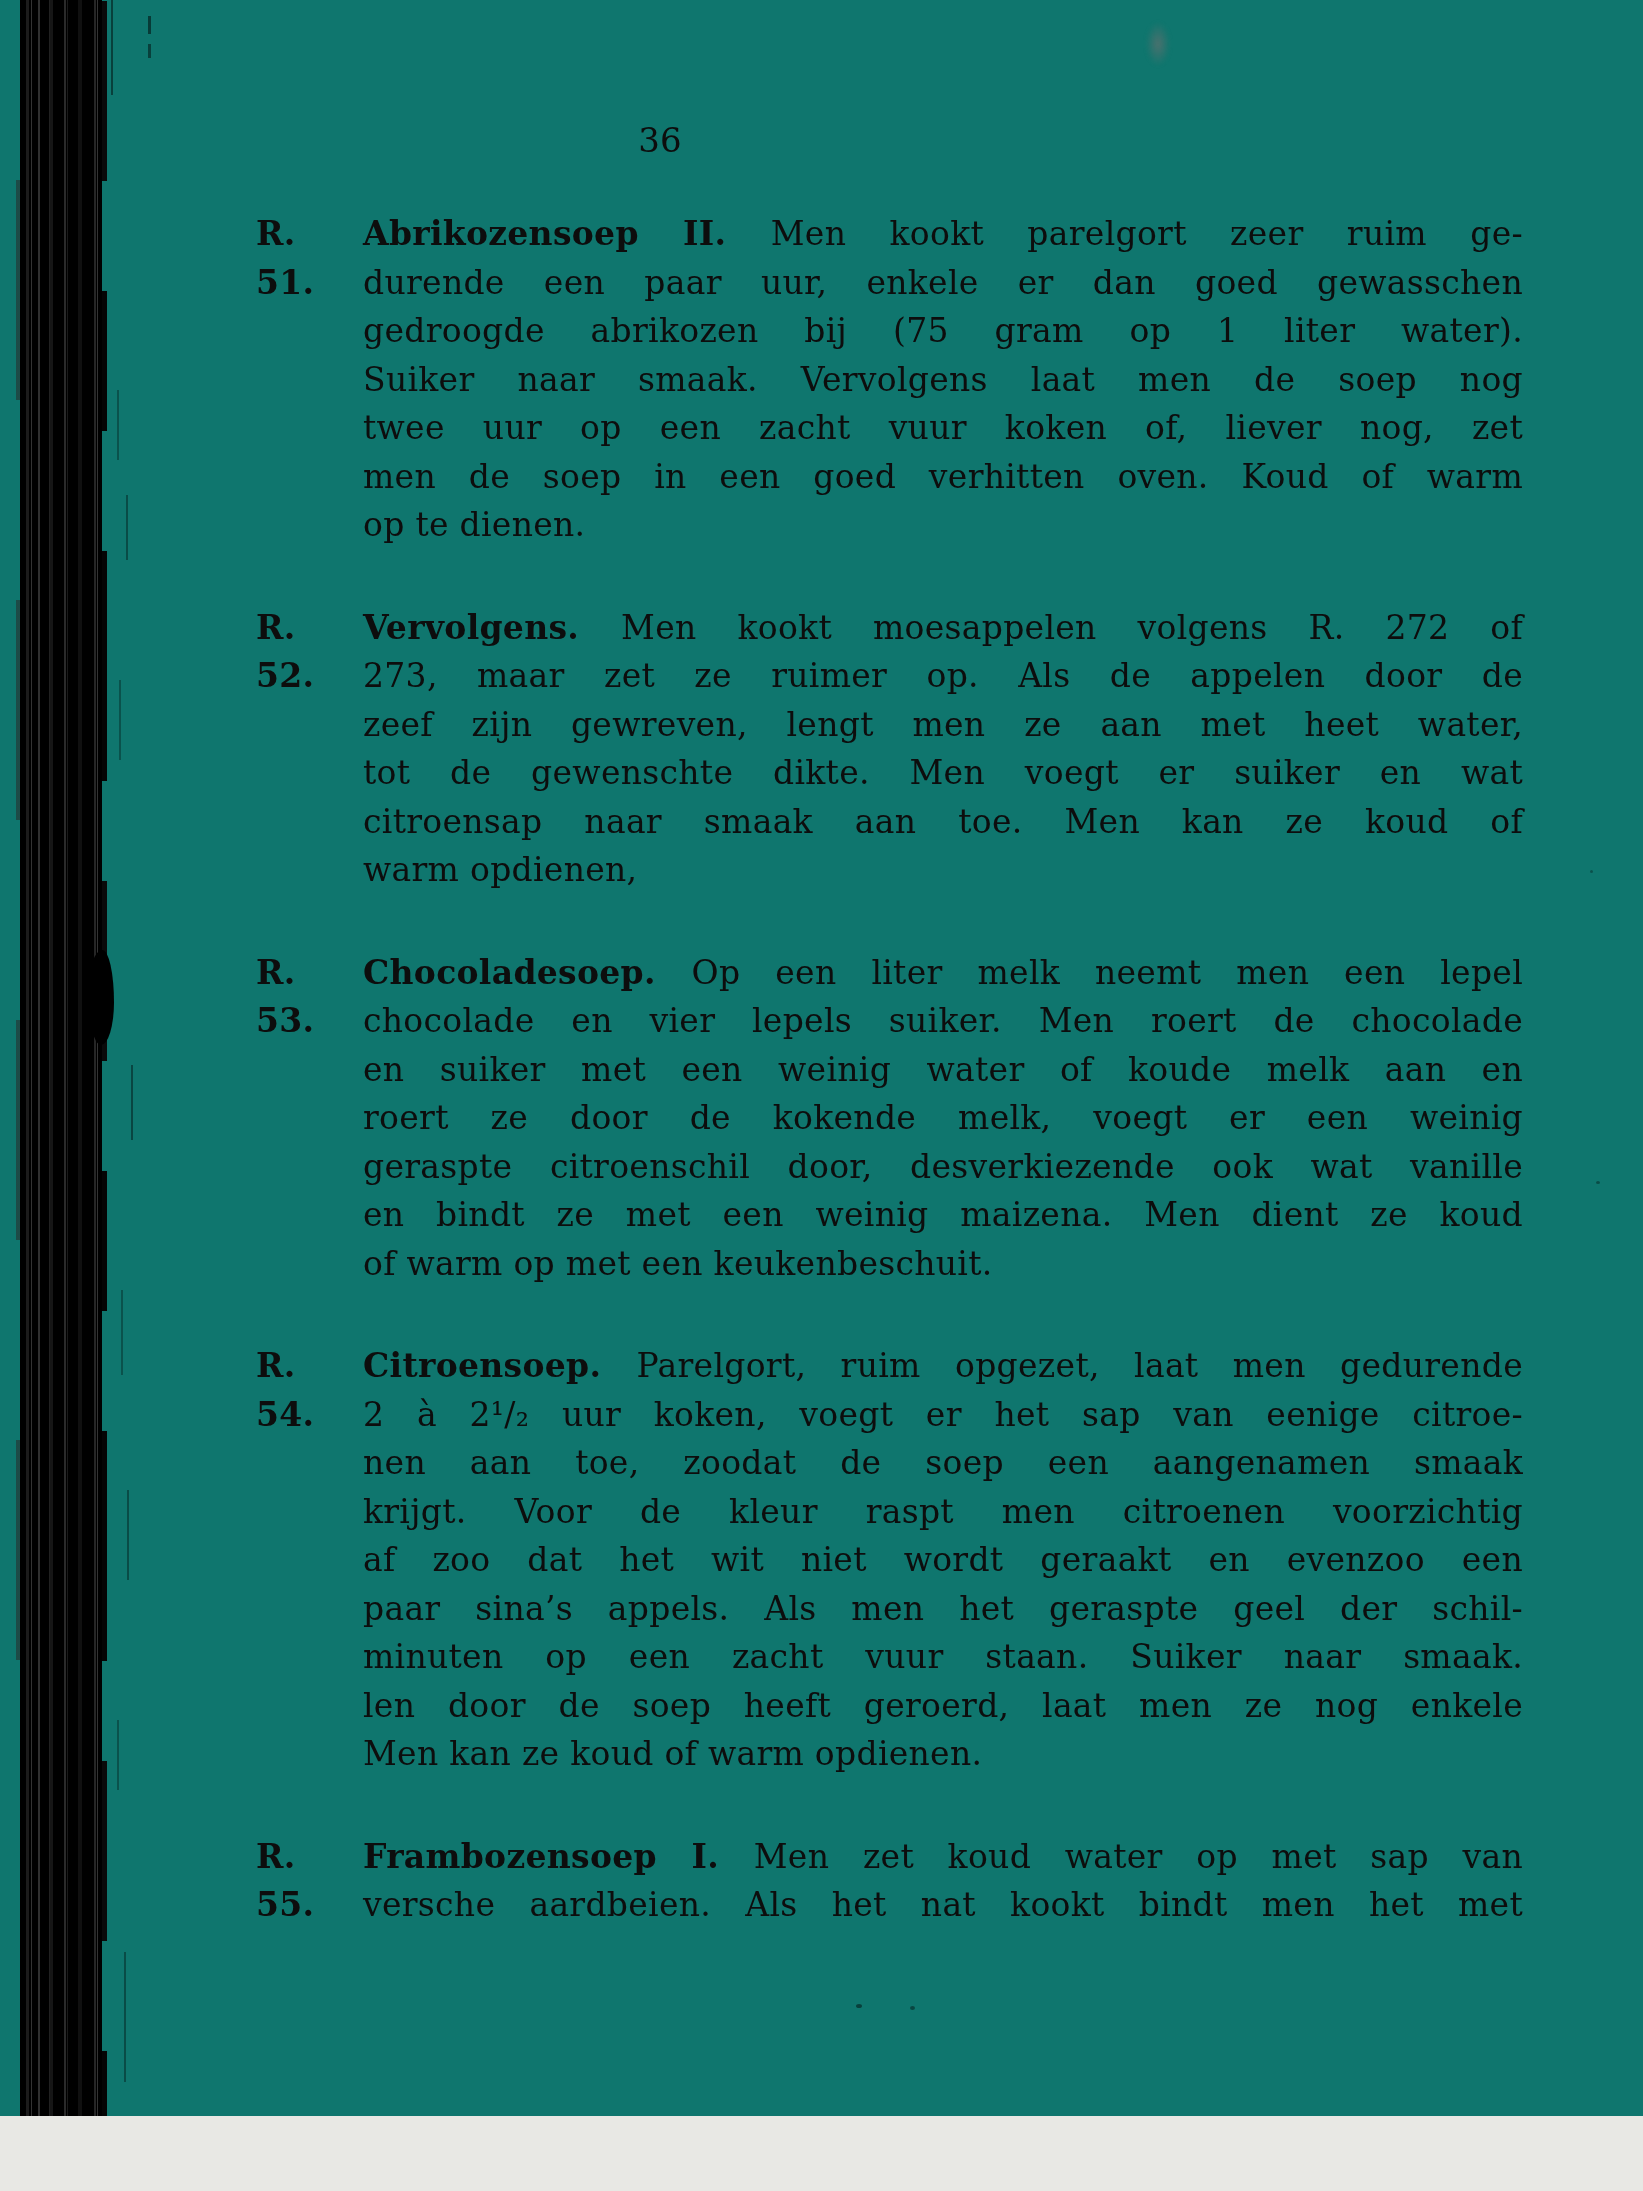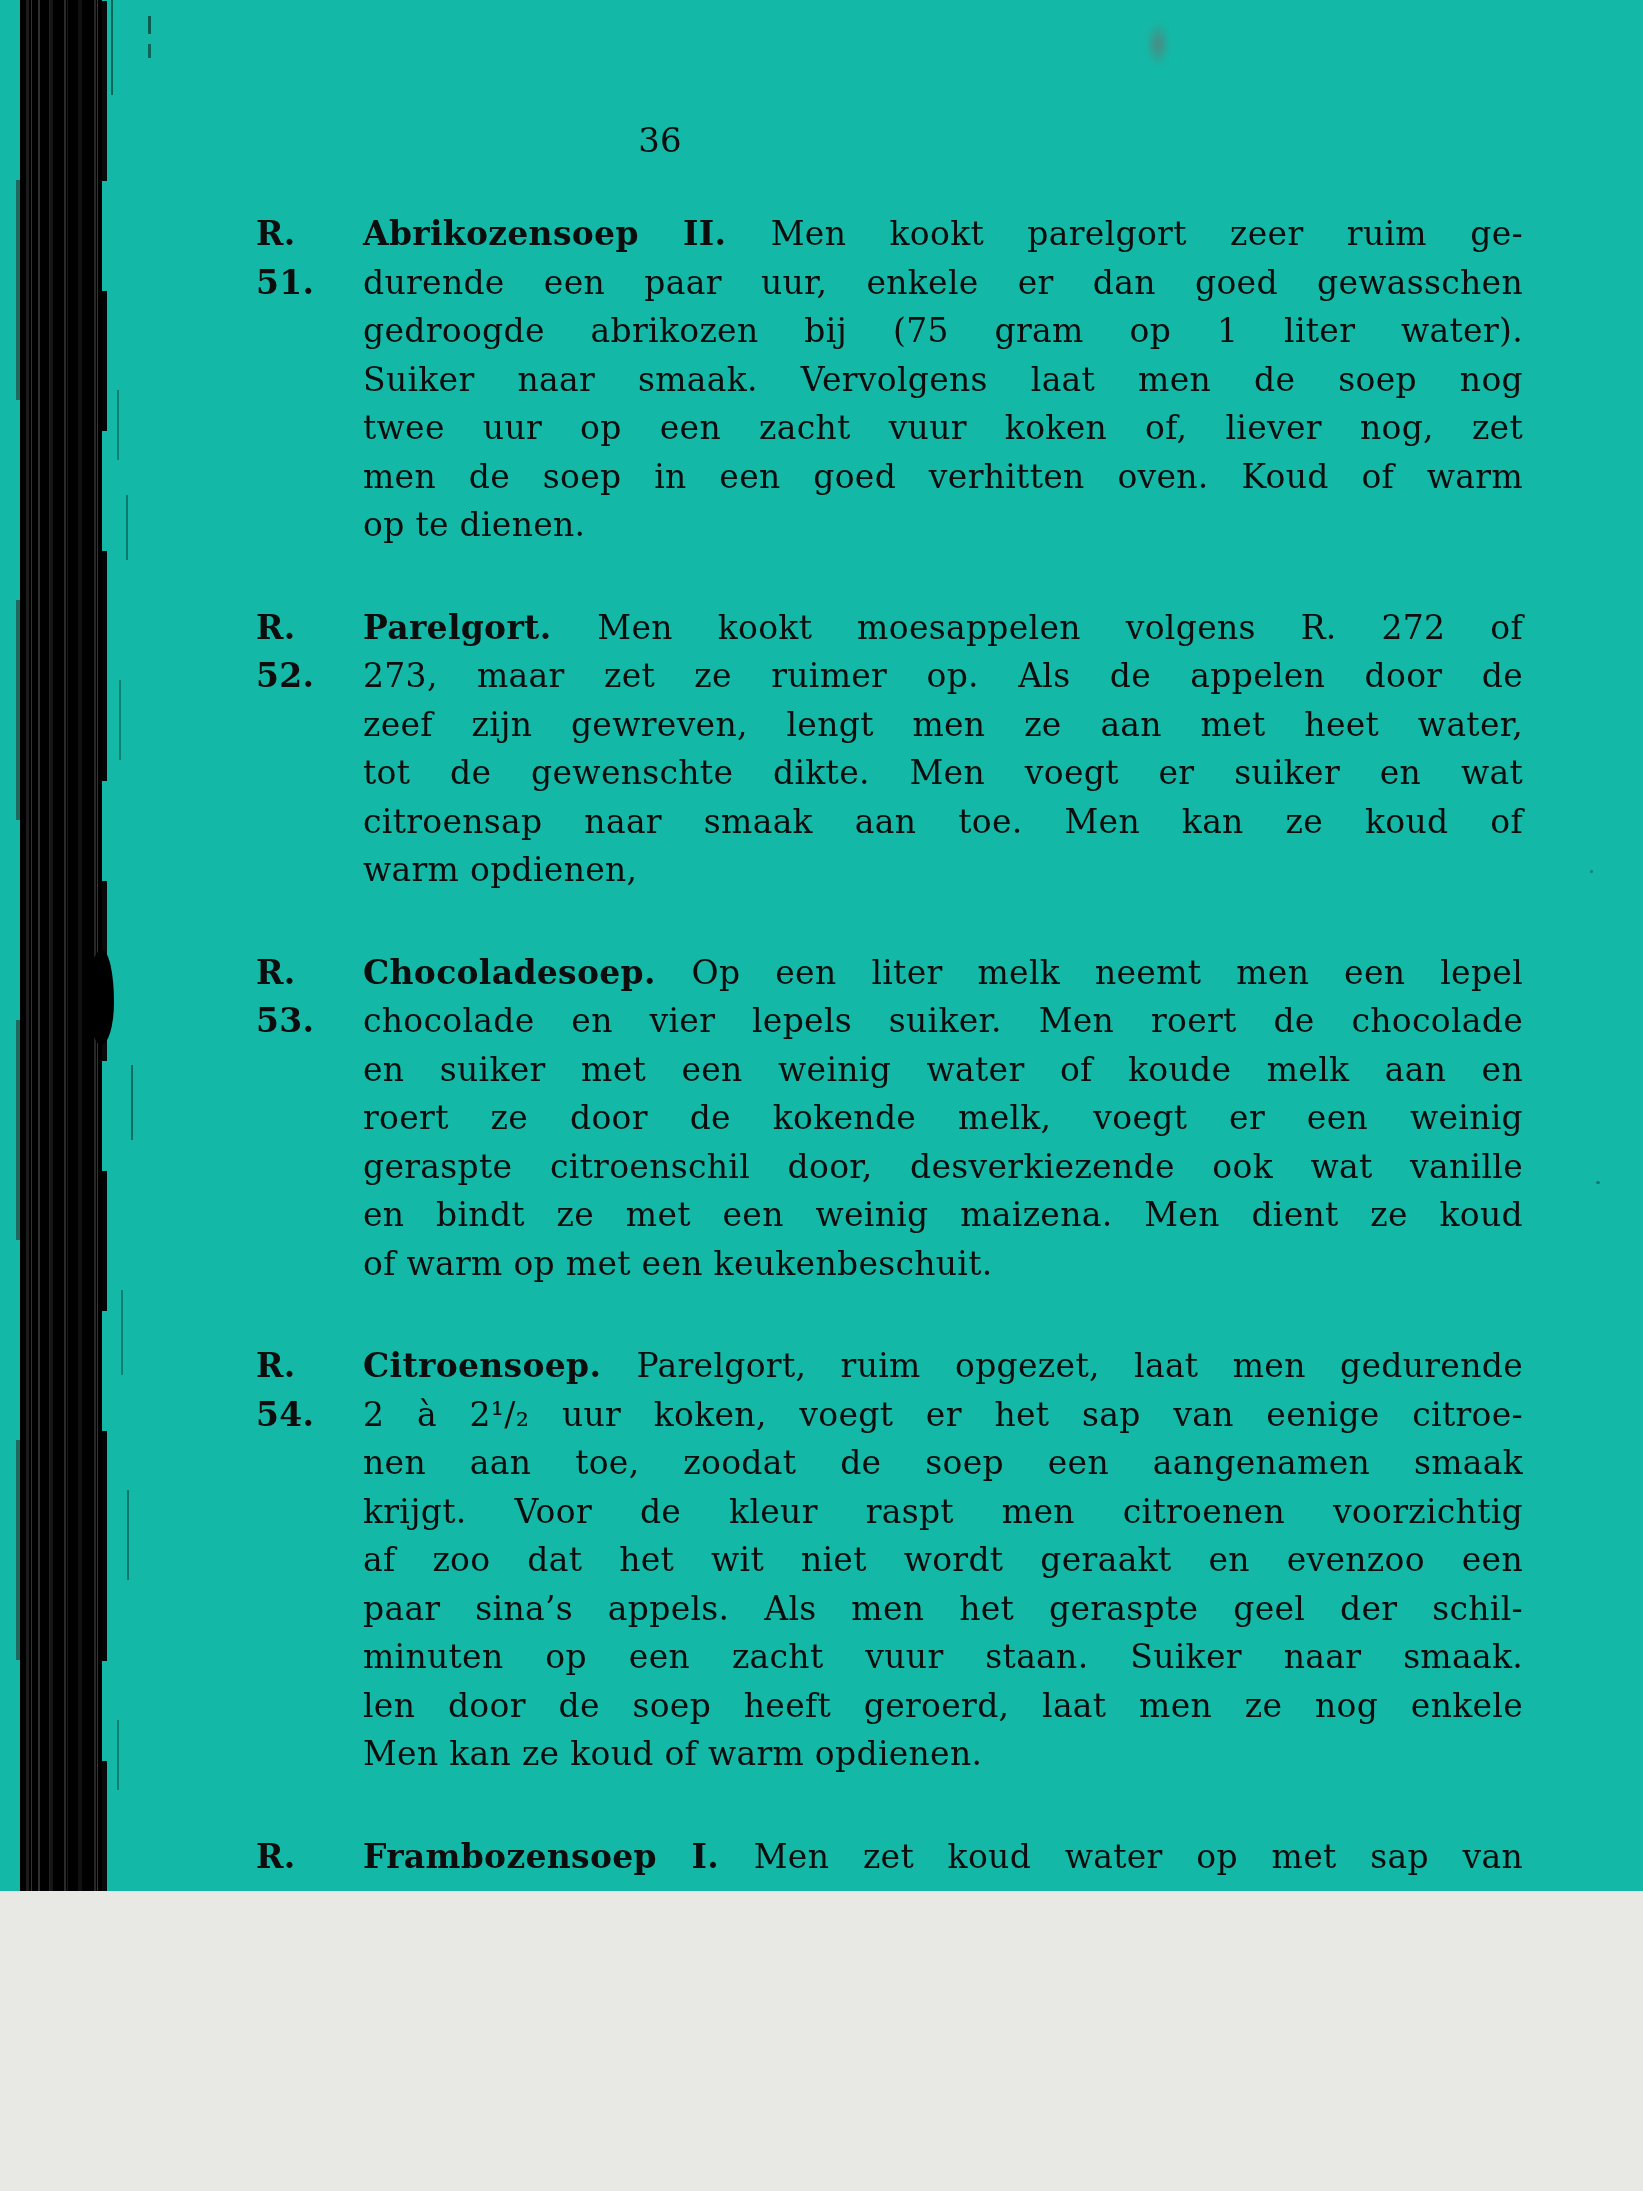--- a/index.html
+++ b/index.html
@@ -1,20 +1,20 @@
 <!DOCTYPE html>
 <html><head>
 <meta charset="utf-8">
 <style>
   html, body { margin: 0; padding: 0; background: #e8e8e4; }
   .page {
     position: relative;
     width: 1643px;
-    height: 1891px;
-    background: #14b8a6;
+    height: 2116px;
+    background: #0f766e;
     overflow: hidden;
     font-family: "DejaVu Serif", "Liberation Serif", serif;
     color: #0d0d0d;
   }
 
   
   .gutter {
     position: absolute;
     left: 20px; top: 0;
     width: 82px; height: 2191px;
@@ -159,21 +159,21 @@
           <div class="line">gedroogde abrikozen bij (75 gram op 1 liter water).</div>
           <div class="line">Suiker naar smaak. Vervolgens laat men de soep nog</div>
           <div class="line">twee uur op een zacht vuur koken of, liever nog, zet</div>
           <div class="line">men de soep in een goed verhitten oven. Koud of warm</div>
           <div class="line last">op te dienen.</div>
         </div>
       </div>
       <div class="recipe">
         <div class="recipe-label">R. 52.</div>
         <div class="recipe-body">
-          <div class="line"><span class="title">Parelgort. </span>Men kookt moesappelen volgens R. 272 of</div>
+          <div class="line"><span class="title">Vervolgens. </span>Men kookt moesappelen volgens R. 272 of</div>
           <div class="line">273, maar zet ze ruimer op. Als de appelen door de</div>
           <div class="line">zeef zijn gewreven, lengt men ze aan met heet water,</div>
           <div class="line">tot de gewenschte dikte. Men voegt er suiker en wat</div>
           <div class="line">citroensap naar smaak aan toe. Men kan ze koud of</div>
           <div class="line last">warm opdienen,</div>
         </div>
       </div>
       <div class="recipe">
         <div class="recipe-label">R. 53.</div>
         <div class="recipe-body">

